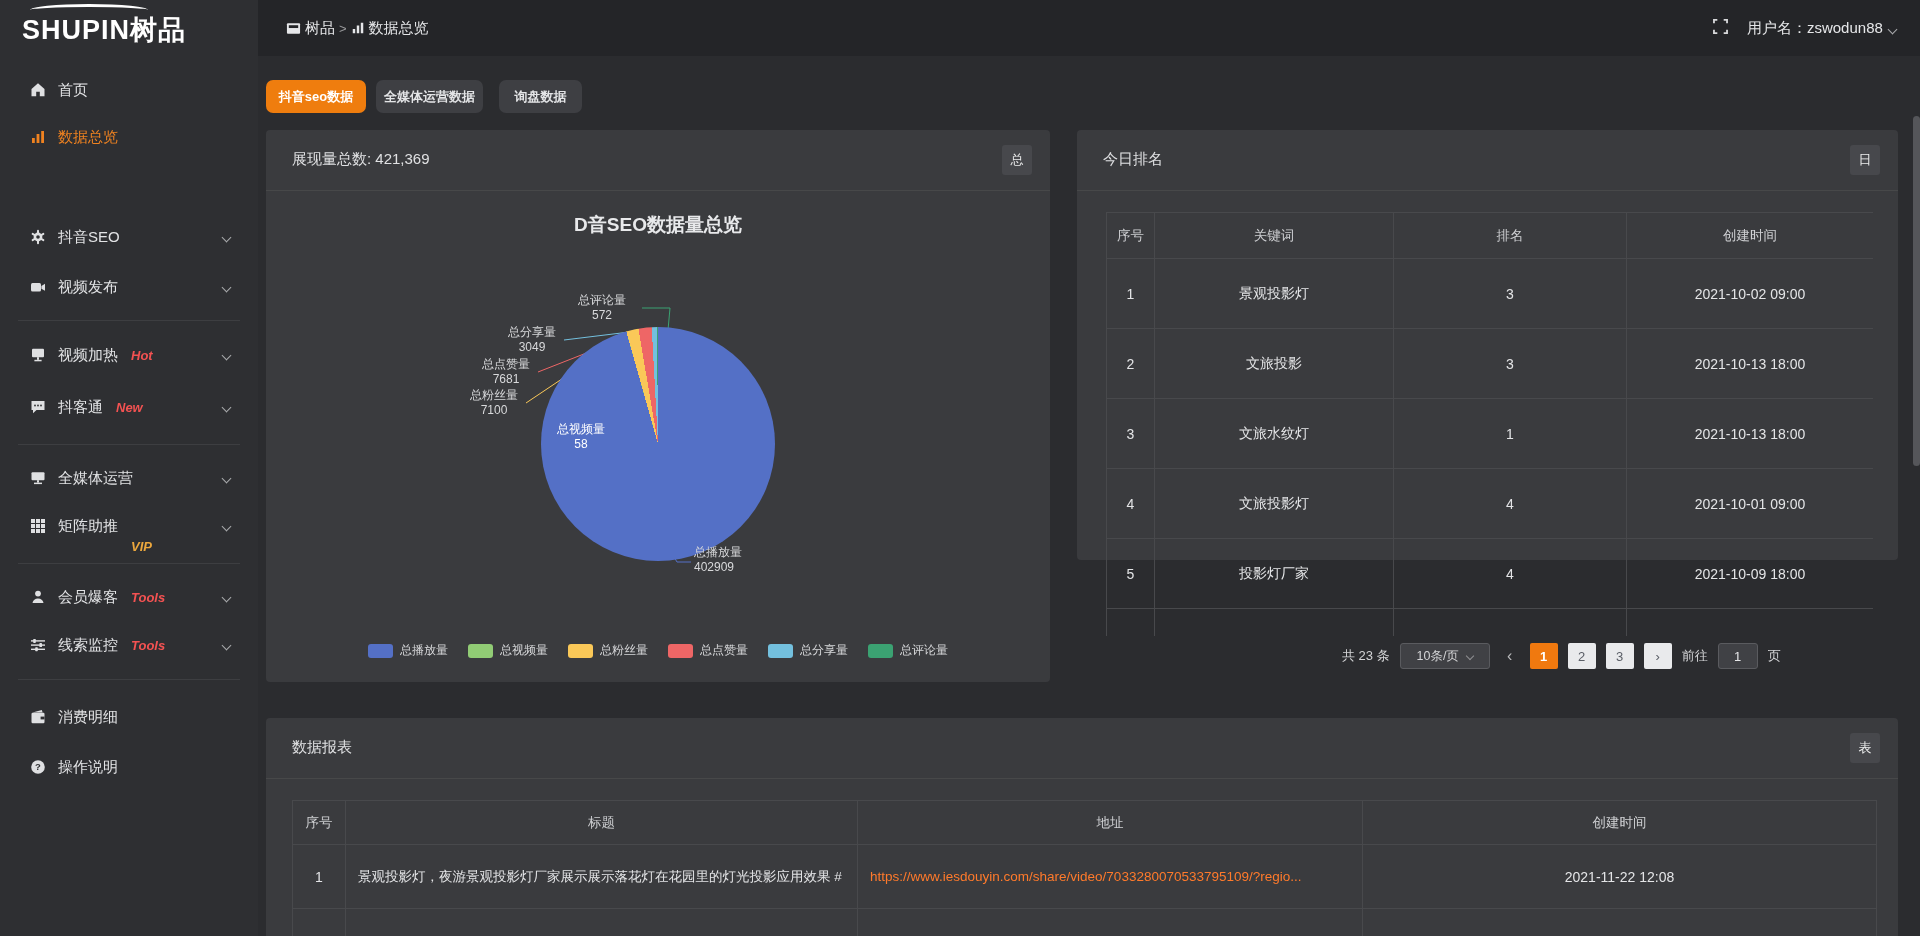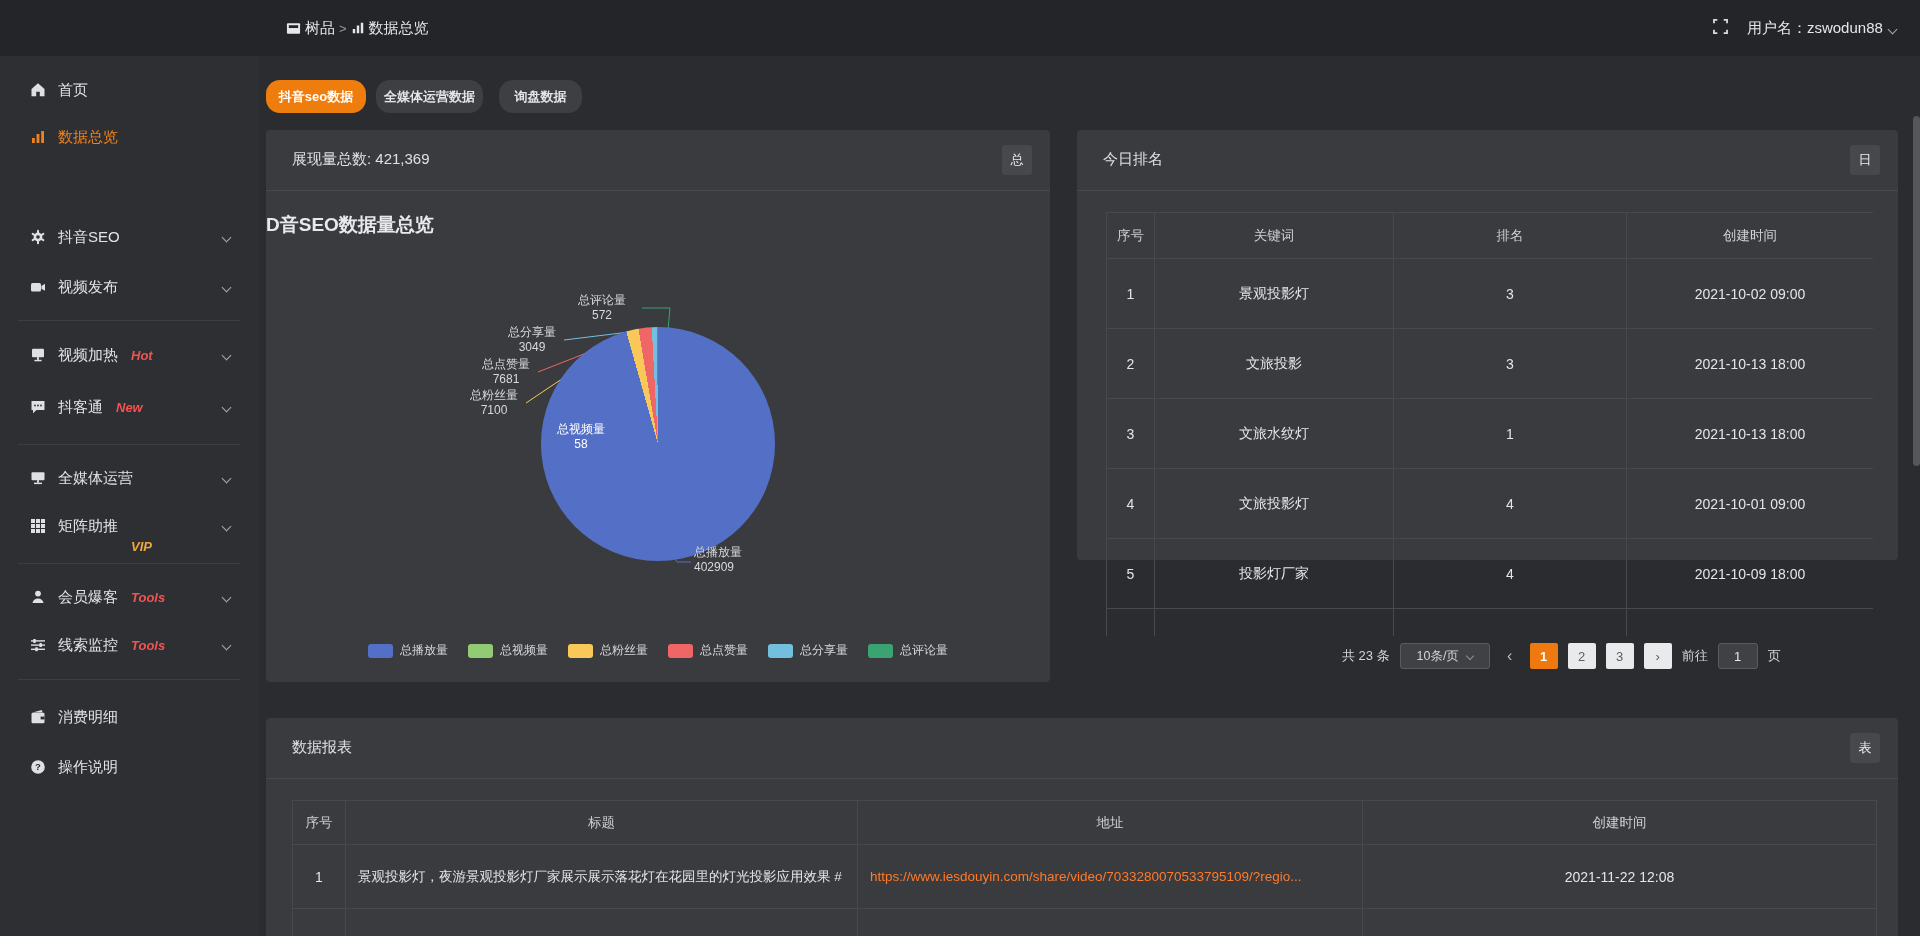--- a/index.html
+++ b/index.html
@@ -28,34 +28,34 @@
   .sidebar { position:absolute; left:0; top:56px; width:258px; height:880px; background:#2e2f32; z-index:4; }
   .side-item { position:absolute; left:0; width:258px; height:34px; display:flex; align-items:center;
     padding-left:30px; color:#e2e3e5; font-size:15px; cursor:pointer; }
   .side-item .sicon { width:16px; height:16px; margin-right:12px; display:flex; align-items:center; color:#dfe0e2; }
   .side-item.active, .side-item.active .sicon { color:#ef8220; }
   .side-item .badge { margin-left:13px; font-size:13px; font-style:italic; font-weight:bold; }
   .side-item .chev { position:absolute; right:28px; top:14px; }
   .sdivider { position:absolute; left:18px; width:222px; height:1px; background:#3d3e41; }
 
   
-  .tab { position:absolute; top:80px; height:33px; border-radius:14px; color:#e3e4e6; font-size:13px;
+  .tab { position:absolute; top:80px; height:33px; border-radius:7px; color:#e3e4e6; font-size:13px;
     font-weight:bold; display:flex; align-items:center; justify-content:center; background:#3e3f43; cursor:pointer; }
   .tab.active { background:#ef7d0e; color:#fff; }
 
   
   .panel { position:absolute; background:#3a3b3e; border-radius:4px; }
   .ptitle { position:absolute; left:26px; top:20px; font-size:15px; color:#e0e1e3; }
   .psep { position:absolute; left:0; top:60px; width:100%; height:1px; background:#474849; }
   .cornerbtn { position:absolute; right:18px; top:15px; width:30px; height:30px; background:#47484c;
     border-radius:3px; color:#eceded; font-size:13px; display:flex; align-items:center; justify-content:center; cursor:pointer; }
 
   
   .chartbox { position:absolute; left:0; top:60px; width:784px; height:492px; }
-  .ctitle { position:absolute; left:0; top:22px; width:100%; text-align:left; font-size:19px;
+  .ctitle { position:absolute; left:0; top:22px; width:100%; text-align:center; font-size:19px;
     font-weight:bold; color:#e8e9eb; }
   .pie { position:absolute; left:275px; top:137px; width:234px; height:234px; border-radius:50%; }
   .clabel { position:absolute; font-size:12px; line-height:15px; color:#d8d9db; text-align:center; }
   .legend { position:absolute; left:0; top:452px; width:100%; display:flex; justify-content:center;
     align-items:center; gap:20px; }
   .litem { display:flex; align-items:center; gap:7px; font-size:12px; color:#d8d9db; cursor:pointer; }
   .lchip { width:25px; height:14px; border-radius:3px; }
 
   
   table { border-collapse:collapse; table-layout:fixed; }
@@ -85,20 +85,24 @@
     color:#e6e7e9; text-align:center; font-size:13px; }
 
   
   .sbtrack { position:absolute; right:0; top:56px; width:7px; height:880px; background:#2b2c2f; }
   .sbthumb { position:absolute; right:0; top:60px; width:7px; height:350px; background:#55565a; border-radius:4px; }
 </style>
 </head>
 <body>
 
 <div class="topbar">
+  <div class="logoarea">
+    <div class="logo-arc"></div>
+    <div class="logo">SHUPIN树品</div>
+  </div>
   <div class="crumb">
     <span>
         <svg width="15" height="15" viewBox="0 0 16 16" fill="#e6e7e9">
           <rect x="1" y="2.5" width="14" height="11" rx="1"></rect>
           <rect x="3" y="4.5" width="10" height="3" fill="#242528"></rect>
         </svg>
       </span>
     <span>树品</span>
     <span class="sep">&gt;</span>
     <span>

